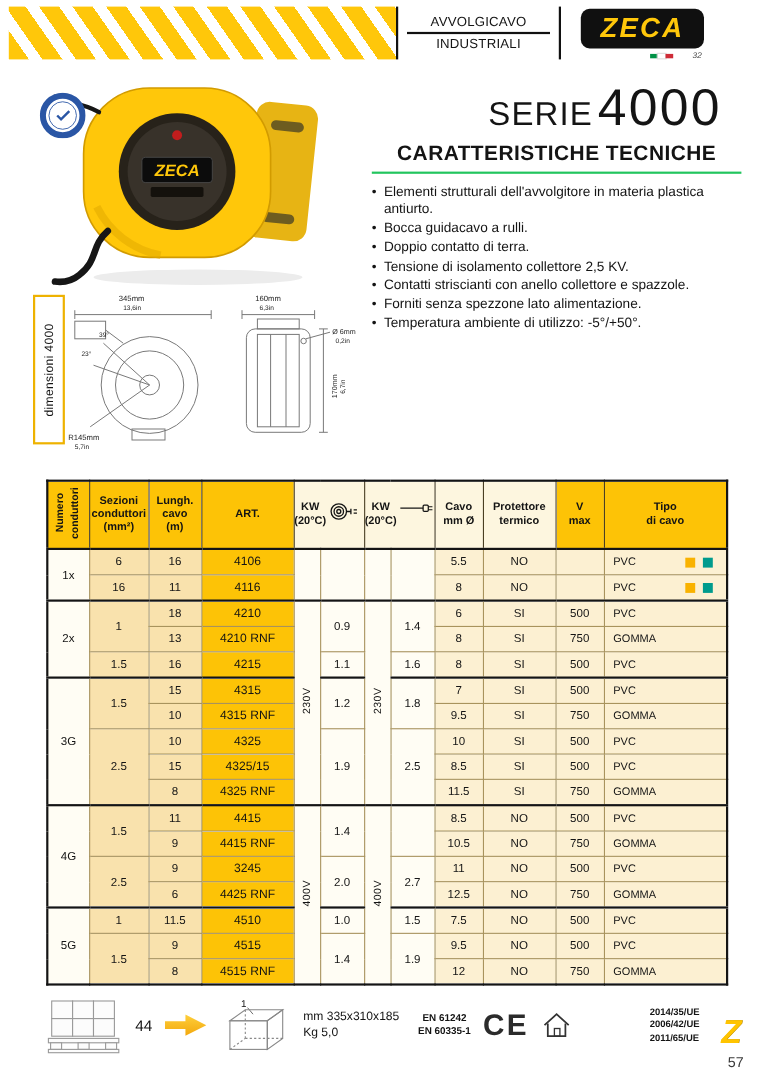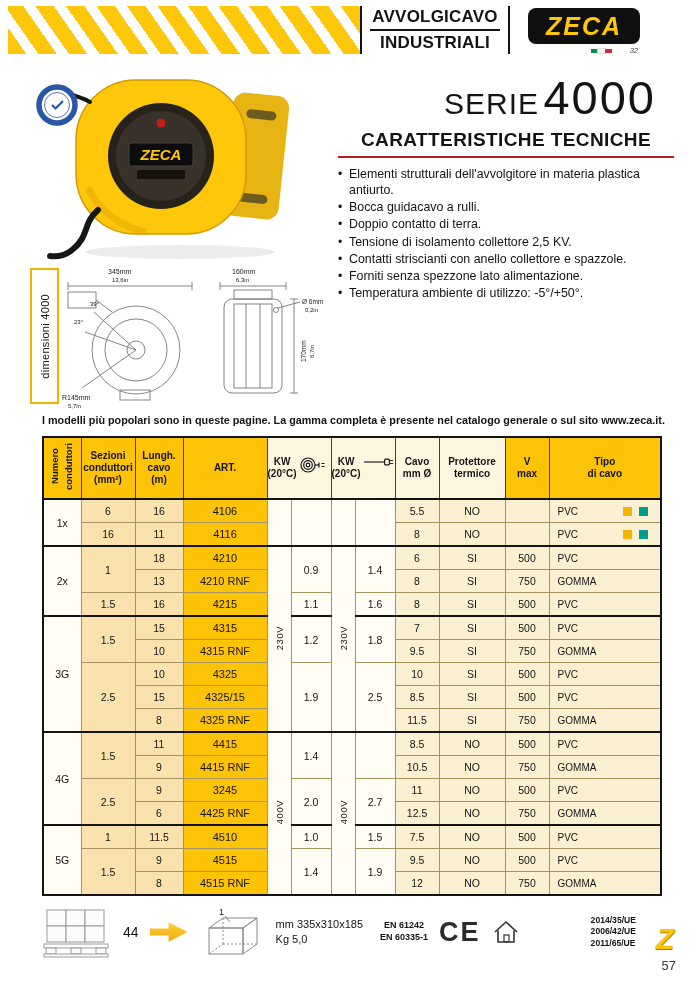--- a/index.html
+++ b/index.html
@@ -11,42 +11,42 @@
   html,body{margin:0;padding:0;background:#ffffff;}
   .page{position:relative;width:700px;height:993px;background:#fff;overflow:hidden;
         font-family:"Liberation Sans",sans-serif;color:#141414;}
 
   
   .stripes{position:absolute;left:8px;top:6px;width:352px;height:48px;
     background:repeating-linear-gradient(55deg,#ffc70a 0 15px,#ffffff 15px 25px);}
   .title-box{position:absolute;left:360px;top:6px;width:146px;height:48px;
     border-left:2.5px solid #111;border-right:2.5px solid #111;
     display:flex;flex-direction:column;justify-content:center;text-align:center;background:#fff;}
-  .tb-line{font-size:17px;font-weight:700;letter-spacing:.2px;}
+  .tb-line{font-size:12px;font-weight:400;letter-spacing:.2px;}
   .tb-divider{height:2px;background:#111;margin:2px 8px;}
   .brand{position:absolute;left:528px;top:8px;width:112px;}
   .brand-box{height:36px;background:#101010;border-radius:8px;display:flex;align-items:center;justify-content:center;}
   .brand-box span{color:#ffc70a;font-size:25px;font-weight:700;font-style:italic;letter-spacing:2px;}
   .brand-foot{display:flex;justify-content:flex-end;align-items:center;gap:18px;margin-top:2px;padding-right:2px;}
   .flag{display:flex;}
   .flag i{width:7px;height:4px;display:block;}
   .flag .g{background:#009246}.flag .w{background:#fff;outline:1px solid #ddd}.flag .r{background:#ce2b37}
   .brand-sub{font-size:7.5px;font-style:italic;color:#444;}
 
   
   .product{position:absolute;left:30px;top:64px;width:292px;height:200px;margin:0;}
   .badge{position:absolute;left:6px;top:20px;}
 
   
   .hero{position:absolute;left:338px;top:70px;width:336px;}
   .series{text-align:right;padding-right:18px;white-space:nowrap;}
   .series .serie{font-size:30px;letter-spacing:1px;margin-left:32px;}
   .series .num{font-size:47px;letter-spacing:2px;}
   .tech-title{margin:4px 0 0;font-size:19px;font-weight:700;letter-spacing:.4px;text-align:center;
-    border-bottom:2px solid #b91c1c;padding-bottom:5px;}
+    border-bottom:2px solid #22c55e;padding-bottom:5px;}
   .features{list-style:none;margin:8px 0 0;padding:0;font-size:12.4px;line-height:1.3;}
   .features li{position:relative;padding-left:11px;margin-bottom:1px;}
   .features li::before{content:"•";position:absolute;left:0;}
 
   
   .dims{position:absolute;left:28px;top:260px;width:318px;height:152px;margin:0;}
   .dims-label{position:absolute;left:2px;top:8px;width:25px;height:132px;border:2px solid #eeb200;
     display:flex;align-items:center;justify-content:center;}
   .dims-label span{writing-mode:vertical-rl;transform:rotate(180deg);font-size:11px;letter-spacing:.3px;}
   .dims svg{position:absolute;left:32px;top:2px;}
@@ -202,23 +202,20 @@
         <text x="2" y="138">R145mm</text>
         <text x="8" y="146" font-size="6">5,7in</text>
         <text x="242" y="42" font-size="6.5">Ø 6mm</text>
         <text x="245" y="50" font-size="6">0,2in</text>
         <text transform="rotate(-90 246 100)" x="246" y="100" font-size="6.5">170mm</text>
         <text transform="rotate(-90 254 96)" x="254" y="96" font-size="6">6,7in</text>
       </g>
     </svg>
   </figure>
 
-  <p class="note">
-    <span>I modelli più popolari sono in queste pagine. La gamma completa è presente nel catalogo generale o sul sito </span><strong class="site">www.zeca.it.</strong>
-  </p>
 
   <table class="spec-table">
     <colgroup>
       <col style="width:38px">
         <col style="width:54px">
         <col style="width:48px">
         <col style="width:84px">
       <col style="width:24px">
         <col style="width:40px">
         <col style="width:24px">

